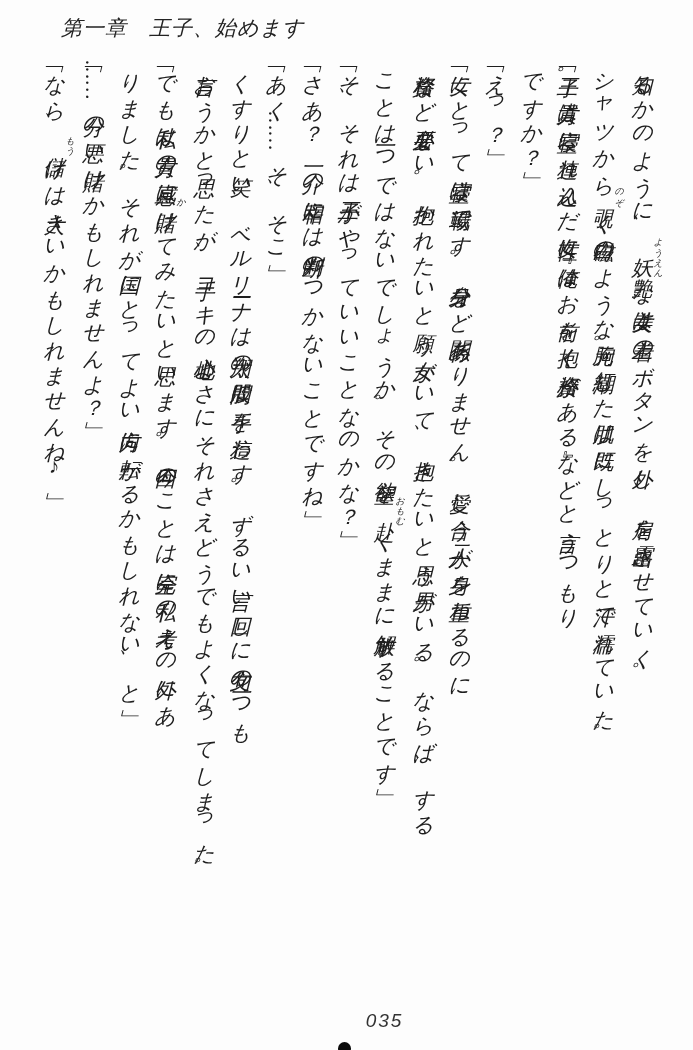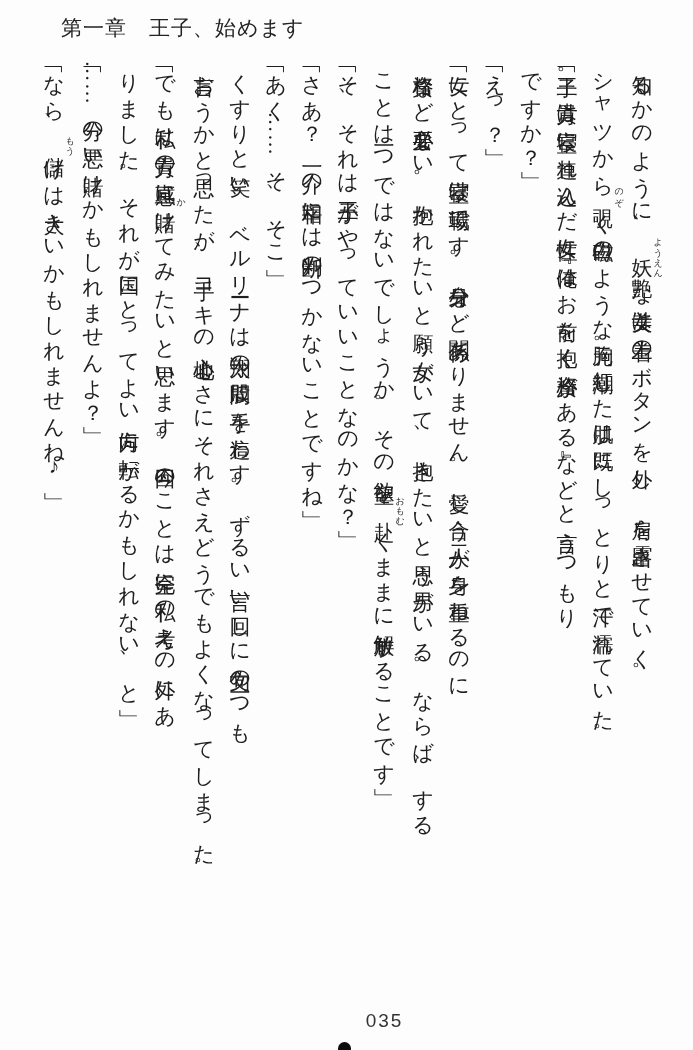--- a/index.html
+++ b/index.html
@@ -7,20 +7,21 @@
     width: 693px; height: 1050px;
     font-family: "Liberation Serif", "DejaVu Serif", serif;
     background: #ffffff;
   }
   .page {
     position: relative;
     width: 693px; height: 1050px;
     background: #fdfdfd;
     color: #1e1e1e;
     overflow: hidden;
+    font-style: italic;
   }
   .running-head {
     position: absolute;
     top: 14px; left: 61px;
     font-size: 21px;
     letter-spacing: 1px;
     white-space: pre;
     color: #222;
   }
   .body-text {

